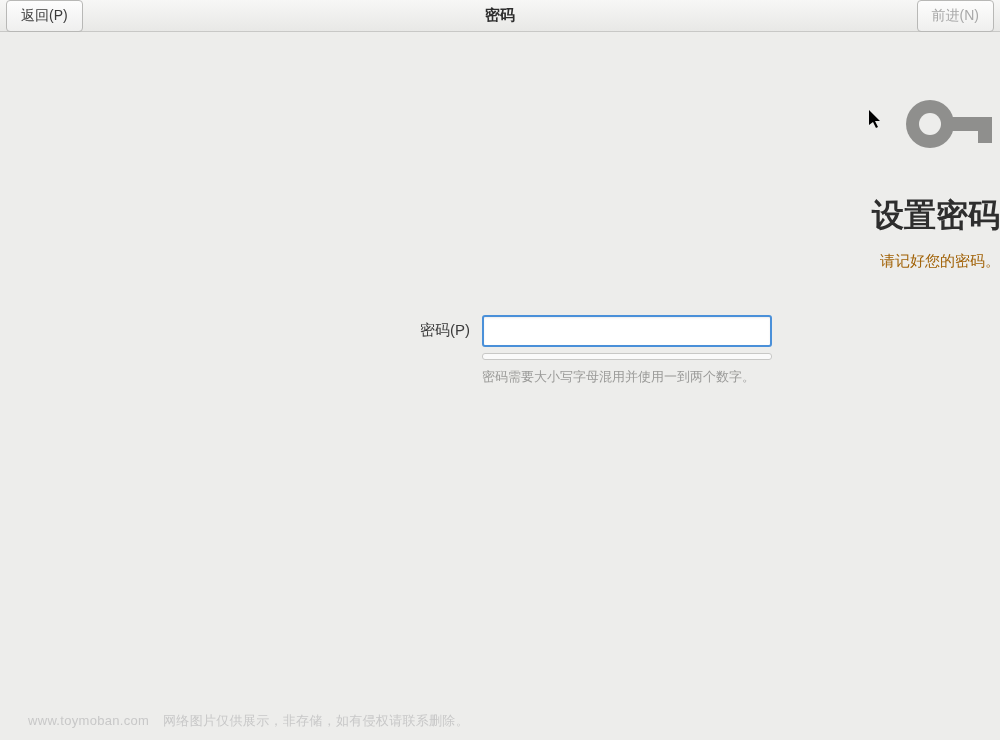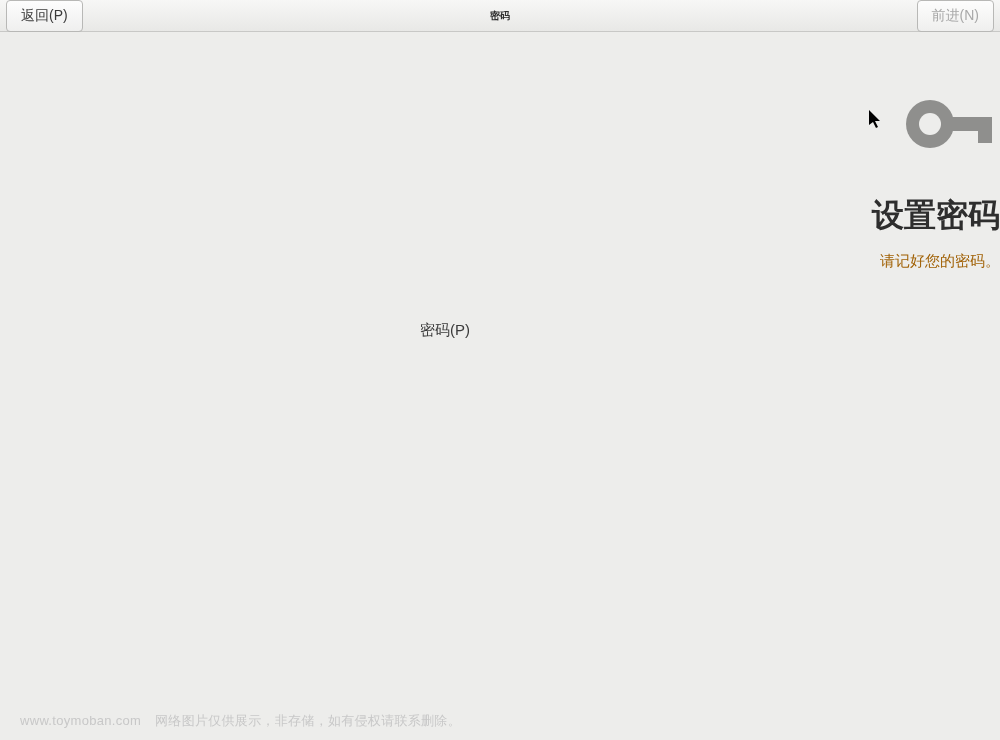--- a/index.html
+++ b/index.html
@@ -22,21 +22,21 @@
       display: flex;
       align-items: center;
       justify-content: space-between;
       padding: 0 6px;
       position: relative;
     }
     .titlebar-title {
       position: absolute;
       left: 50%;
       transform: translateX(-50%);
-      font-size: 10px;
+      font-size: 15px;
       font-weight: bold;
       color: #2e2e2e;
     }
     .nav-button {
       background: linear-gradient(to bottom, #fdfdfd, #efefee);
       border: 1px solid #b8b8b6;
       border-radius: 4px;
       padding: 6px 14px;
       font-size: 14px;
       color: #3a3a3a;
@@ -142,21 +142,21 @@
       position: absolute;
       left: 869px;
       top: 78px;
       width: 14px;
       height: 20px;
       pointer-events: none;
     }
     .footer-watermark {
       position: absolute;
       bottom: 10px;
-      left: 20px;
+      left: 28px;
       font-size: 13px;
       color: #c8c8c8;
       letter-spacing: 0.3px;
     }
     .footer-watermark .domain {
       margin-right: 10px;
     }
   </style>
 </head>
 <body>
@@ -174,20 +174,25 @@
     <circle cx="30" cy="40" r="11" fill="#ededeb"></circle>
     <rect x="48" y="33" width="44" height="14" fill="#8f8f8d"></rect>
     <rect x="78" y="33" width="14" height="26" fill="#8f8f8d"></rect>
   </svg>
 
   <div class="page-heading">设置密码</div>
   <div class="page-subtitle">请记好您的密码。</div>
 
   <div class="form-row">
     <div class="form-label">密码(P)</div>
+    <div class="form-input-col">
+      <input type="password" class="password-input" value="" style="">
+      <div class="strength-bar"></div>
+      <div class="hint-text">密码需要大小写字母混用并使用一到两个数字。</div>
+    </div>
   </div>
 
 
   <svg class="cursor" viewBox="0 0 14 20">
     <path d="M0 0 L0 15 L4 12 L7 18 L9 17 L6 11 L11 11 Z" fill="#000"></path>
   </svg>
 
 </div>
 
 <div class="footer-watermark">

